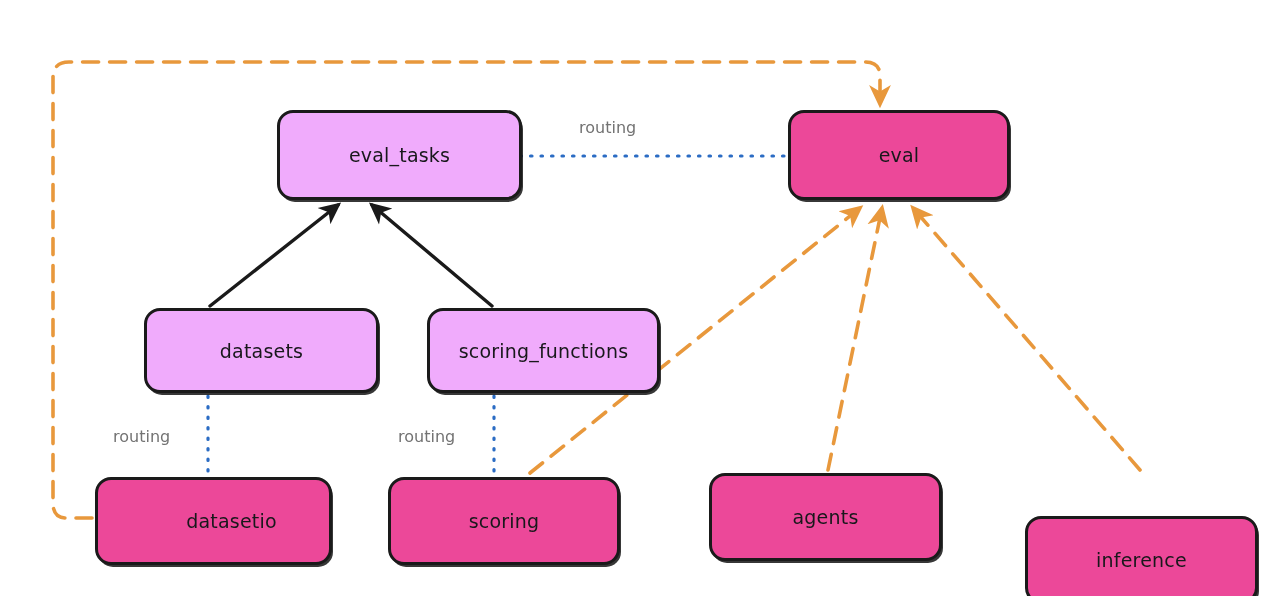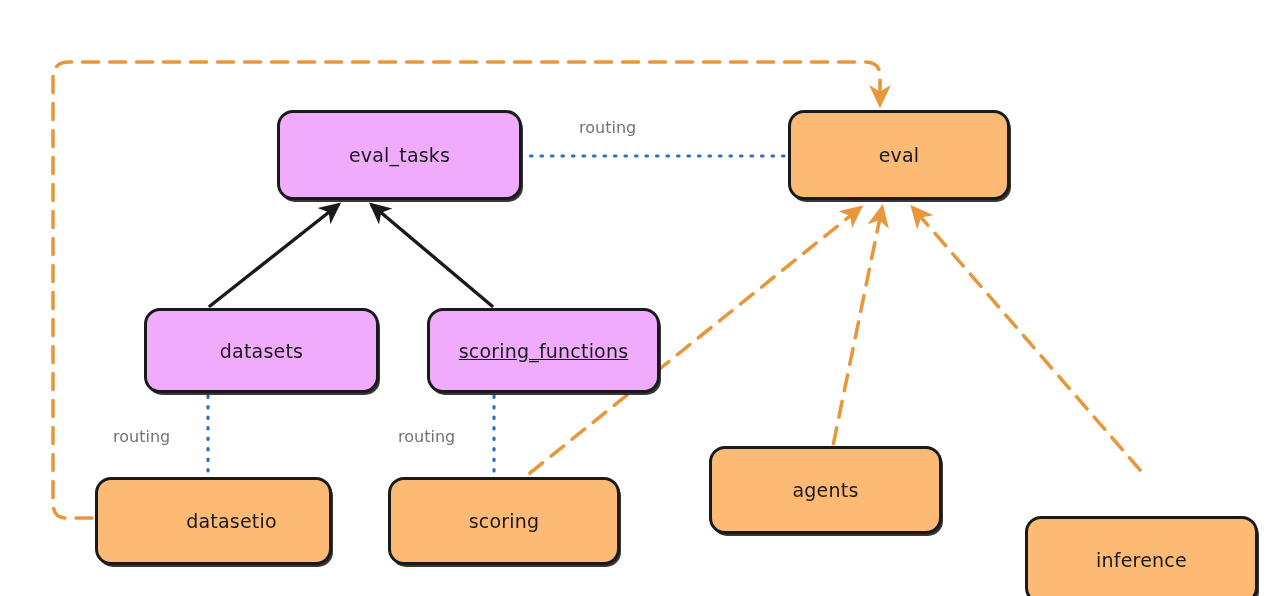--- a/index.html
+++ b/index.html
@@ -33,21 +33,21 @@
     justify-content: center;
     border: 3px solid #1a1a1a;
     border-radius: 16px;
     font-family: "DejaVu Sans", sans-serif;
     font-size: 19px;
     color: #18181b;
     letter-spacing: 0.2px;
     box-shadow: 2px 3px 0 -1px rgba(20,20,20,0.85);
   }
   .node.blue  { background: #f0abfc; margin-left: 47px; }
-  .node.green { background: #fdba74; }
+  .node.green { background: #ec4899; }
 
   .edge-label {
     position: absolute;
     font-family: "DejaVu Sans", sans-serif;
     font-size: 16px;
     color: #737373;
     white-space: nowrap;
   }
 </style>
 </head>
@@ -89,33 +89,33 @@
   </div>
 
   <div class="node green" style="left:788px; top:110px; width:222px; height:90px;">
     <span>eval</span>
   </div>
 
   <div class="node blue" style="left:97px; top:308px; width:235px; height:85px;">
     <span>datasets</span>
   </div>
 
-  <div class="node blue" style="left:380px; top:308px; width:233px; height:85px;text-decoration:underline;">
+  <div class="node blue" style="left:380px; top:308px; width:233px; height:85px;">
     <span>scoring_functions</span>
   </div>
 
   <div class="node green" style="left:95px; top:477px; width:237px; height:88px;padding-left:36px;">
     <span>datasetio</span>
   </div>
 
   <div class="node green" style="left:388px; top:477px; width:232px; height:88px;">
     <span>scoring</span>
   </div>
 
-  <div class="node green" style="left:709px; top:446px; width:233px; height:88px;">
+  <div class="node green" style="left:709px; top:473px; width:233px; height:88px;">
     <span>agents</span>
   </div>
 
   <div class="node green" style="left:1025px; top:473px; width:233px; height:88px;margin-top:43px;">
     <span>inference</span>
   </div>
 
   <div class="edge-label" style="left:579px; top:118px;">routing</div>
 
   <div class="edge-label" style="left:113px; top:427px;">routing</div>

